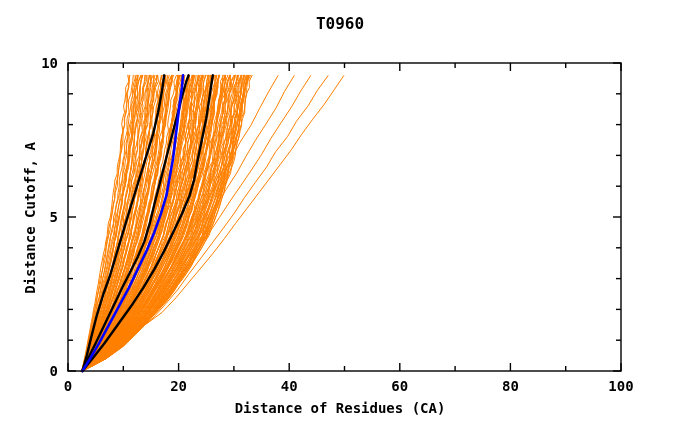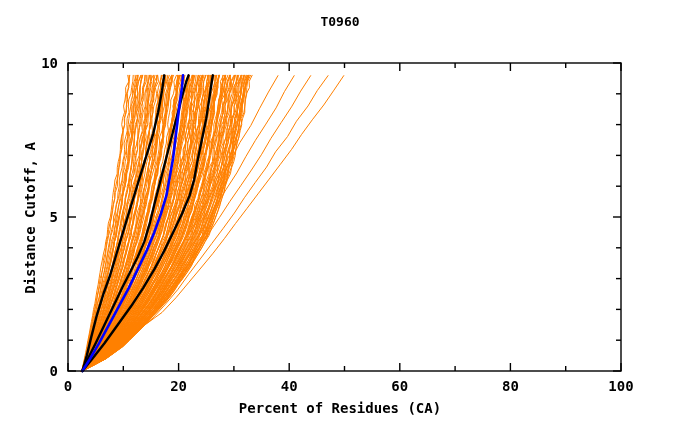--- a/index.html
+++ b/index.html
@@ -20,21 +20,21 @@
     width: 680px;
     height: 440px;
   }
   .chart-title {
     position: absolute;
     left: 0;
     top: 14px;
     width: 680px;
     text-align: center;
     font-family: "DejaVu Sans Mono", "Liberation Mono", monospace;
-    font-size: 13px;
+    font-size: 16px;
     font-weight: bold;
     color: #000000;
     letter-spacing: 0px;
   }
   .x-axis-label {
     position: absolute;
     left: 0;
     top: 400px;
     width: 680px;
     text-align: center;
@@ -72,21 +72,21 @@
 </style>
 </head>
 <body>
 
 <div id="figure">
 
   <div class="chart-title">T0960</div>
 
   <div class="y-axis-label">Distance Cutoff, A</div>
 
-  <div class="x-axis-label">Percent of Residues (CA)</div>
+  <div class="x-axis-label">Distance of Residues (CA)</div>
 
   <svg class="plot" id="plot-svg" viewBox="0 0 680 440">
     <g id="ensemble-layer">
         <path d="M81.63 371.00 L83.11 364.84 L84.41 358.68 L85.70 352.52 L86.85 346.36 L87.96 340.20 L89.20 334.04 L90.32 327.88 L91.40 321.72 L92.64 315.56 L93.55 309.40 L94.94 303.24 L95.92 297.08 L96.91 290.92 L98.12 284.76 L99.05 278.60 L100.08 272.44 L101.04 266.28 L102.30 260.12 L103.40 253.96 L104.96 247.80 L105.75 241.64 L107.18 235.48 L107.62 229.32 L108.36 223.16 L110.34 217.00 L111.18 210.84 L111.94 204.68 L112.50 198.52 L113.26 192.36 L114.30 186.20 L114.92 180.04 L117.21 173.88 L117.25 167.72 L118.30 161.56 L119.92 155.40 L120.40 149.24 L120.51 143.08 L121.42 136.92 L123.01 130.76 L121.73 124.60 L122.55 118.44 L124.55 112.28 L123.58 106.12 L124.97 99.96 L125.79 93.80 L125.63 87.64 L128.87 81.48 L127.80 75.32" fill="none" stroke="#ff8000" stroke-width="1" stroke-linejoin="round" stroke-linecap="round"></path>
         <path d="M82.22 371.00 L83.28 364.84 L84.72 358.68 L86.22 352.52 L87.35 346.36 L88.57 340.20 L89.68 334.04 L91.02 327.88 L92.24 321.72 L93.21 315.56 L94.66 309.40 L95.81 303.24 L97.00 297.08 L98.29 290.92 L99.27 284.76 L100.08 278.60 L101.90 272.44 L103.00 266.28 L103.35 260.12 L104.99 253.96 L106.11 247.80 L106.47 241.64 L108.08 235.48 L108.51 229.32 L110.00 223.16 L111.36 217.00 L112.68 210.84 L113.14 204.68 L114.68 198.52 L114.70 192.36 L115.71 186.20 L117.04 180.04 L118.10 173.88 L119.02 167.72 L120.25 161.56 L119.94 155.40 L121.74 149.24 L121.15 143.08 L121.89 136.92 L122.88 130.76 L124.61 124.60 L124.63 118.44 L125.58 112.28 L126.87 106.12 L126.00 99.96 L126.46 93.80 L128.83 87.64 L128.72 81.48 L129.75 75.32" fill="none" stroke="#ff8000" stroke-width="1" stroke-linejoin="round" stroke-linecap="round"></path>
         <path d="M81.71 371.00 L83.43 364.84 L84.98 358.68 L86.41 352.52 L87.84 346.36 L89.09 340.20 L90.35 334.04 L91.41 327.88 L92.54 321.72 L93.90 315.56 L94.93 309.40 L96.57 303.24 L97.26 297.08 L98.57 290.92 L100.14 284.76 L101.27 278.60 L101.97 272.44 L103.37 266.28 L104.87 260.12 L105.76 253.96 L106.11 247.80 L107.44 241.64 L108.61 235.48 L110.25 229.32 L110.23 223.16 L111.61 217.00 L112.13 210.84 L113.50 204.68 L114.80 198.52 L115.30 192.36 L117.42 186.20 L117.46 180.04 L118.28 173.88 L118.72 167.72 L119.48 161.56 L120.48 155.40 L121.67 149.24 L122.69 143.08 L123.05 136.92 L123.24 130.76 L124.67 124.60 L124.15 118.44 L126.43 112.28 L126.27 106.12 L127.61 99.96 L127.37 93.80 L128.31 87.64 L129.31 81.48 L129.13 75.32" fill="none" stroke="#ff8000" stroke-width="1" stroke-linejoin="round" stroke-linecap="round"></path>
         <path d="M82.22 371.00 L83.56 364.84 L85.22 358.68 L86.91 352.52 L88.28 346.36 L89.54 340.20 L90.97 334.04 L92.31 327.88 L93.46 321.72 L94.97 315.56 L96.09 309.40 L97.46 303.24 L99.18 297.08 L100.05 290.92 L101.80 284.76 L102.87 278.60 L103.99 272.44 L105.05 266.28 L106.54 260.12 L107.59 253.96 L109.17 247.80 L109.93 241.64 L110.99 235.48 L112.93 229.32 L113.68 223.16 L115.23 217.00 L115.18 210.84 L116.52 204.68 L118.40 198.52 L119.51 192.36 L120.49 186.20 L121.95 180.04 L122.85 173.88 L123.12 167.72 L123.62 161.56 L124.99 155.40 L126.45 149.24 L126.02 143.08 L127.61 136.92 L127.56 130.76 L128.23 124.60 L128.96 118.44 L129.74 112.28 L130.77 106.12 L131.28 99.96 L133.13 93.80 L134.22 87.64 L135.44 81.48 L135.11 75.32" fill="none" stroke="#ff8000" stroke-width="1" stroke-linejoin="round" stroke-linecap="round"></path>
         <path d="M82.20 371.00 L83.68 364.84 L85.46 358.68 L87.04 352.52 L88.65 346.36 L89.92 340.20 L91.19 334.04 L92.74 327.88 L93.90 321.72 L95.03 315.56 L96.32 309.40 L97.61 303.24 L99.45 297.08 L100.54 290.92 L101.44 284.76 L102.55 278.60 L104.30 272.44 L105.63 266.28 L106.34 260.12 L107.44 253.96 L108.30 247.80 L109.46 241.64 L110.50 235.48 L111.74 229.32 L113.41 223.16 L113.46 217.00 L115.59 210.84 L116.20 204.68 L117.65 198.52 L118.05 192.36 L119.29 186.20 L119.29 180.04 L120.39 173.88 L122.01 167.72 L122.73 161.56 L124.20 155.40 L124.56 149.24 L124.05 143.08 L125.68 136.92 L127.26 130.76 L126.84 124.60 L127.10 118.44 L129.05 112.28 L128.38 106.12 L128.66 99.96 L130.86 93.80 L131.62 87.64 L132.79 81.48 L133.21 75.32" fill="none" stroke="#ff8000" stroke-width="1" stroke-linejoin="round" stroke-linecap="round"></path>
         <path d="M81.34 371.00 L83.78 364.84 L85.73 358.68 L87.37 352.52 L89.03 346.36 L90.34 340.20 L91.94 334.04 L93.14 327.88 L94.61 321.72 L95.94 315.56 L97.21 309.40 L99.07 303.24 L100.40 297.08 L101.76 290.92 L102.53 284.76 L104.43 278.60 L105.51 272.44 L107.01 266.28 L107.75 260.12 L108.93 253.96 L110.82 247.80 L111.30 241.64 L113.31 235.48 L114.40 229.32 L115.49 223.16 L116.04 217.00 L117.59 210.84 L118.78 204.68 L119.97 198.52 L120.22 192.36 L120.73 186.20 L122.87 180.04 L122.68 173.88 L124.64 167.72 L125.23 161.56 L126.72 155.40 L126.26 149.24 L127.04 143.08 L128.22 136.92 L128.69 130.76 L129.67 124.60 L131.70 118.44 L131.47 112.28 L131.10 106.12 L133.30 99.96 L132.38 93.80 L132.78 87.64 L134.19 81.48 L136.30 75.32" fill="none" stroke="#ff8000" stroke-width="1" stroke-linejoin="round" stroke-linecap="round"></path>
         <path d="M82.06 371.00 L83.89 364.84 L85.89 358.68 L87.80 352.52 L89.47 346.36 L90.94 340.20 L92.38 334.04 L93.72 327.88 L95.44 321.72 L96.61 315.56 L97.92 309.40 L99.78 303.24 L101.06 297.08 L102.67 290.92 L103.49 284.76 L105.50 278.60 L106.33 272.44 L107.88 266.28 L109.13 260.12 L110.33 253.96 L111.30 247.80 L112.54 241.64 L114.41 235.48 L114.61 229.32 L116.21 223.16 L117.31 217.00 L118.04 210.84 L118.96 204.68 L120.76 198.52 L122.40 192.36 L122.09 186.20 L124.33 180.04 L124.44 173.88 L126.37 167.72 L127.69 161.56 L128.06 155.40 L128.22 149.24 L129.01 143.08 L129.15 136.92 L130.51 130.76 L130.76 124.60 L133.12 118.44 L132.83 112.28 L132.75 106.12 L135.13 99.96 L134.36 93.80 L136.22 87.64 L136.12 81.48 L137.44 75.32" fill="none" stroke="#ff8000" stroke-width="1" stroke-linejoin="round" stroke-linecap="round"></path>

